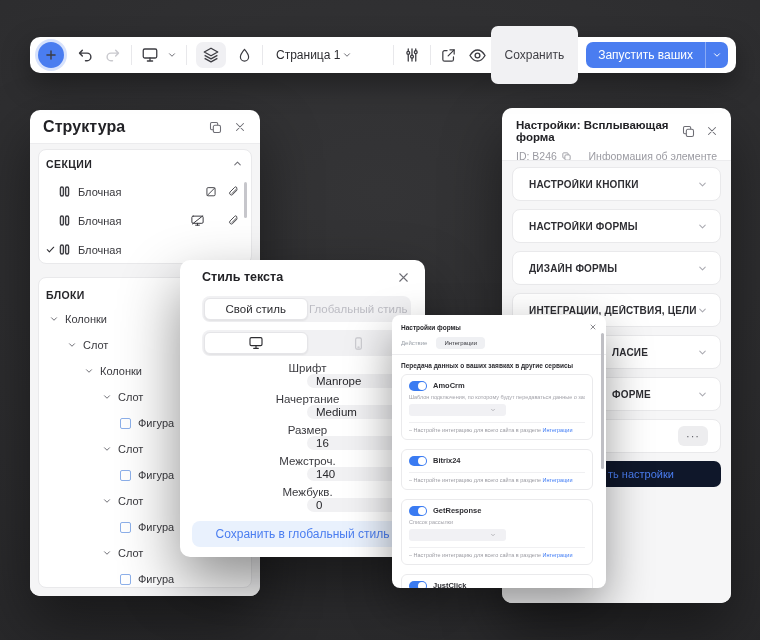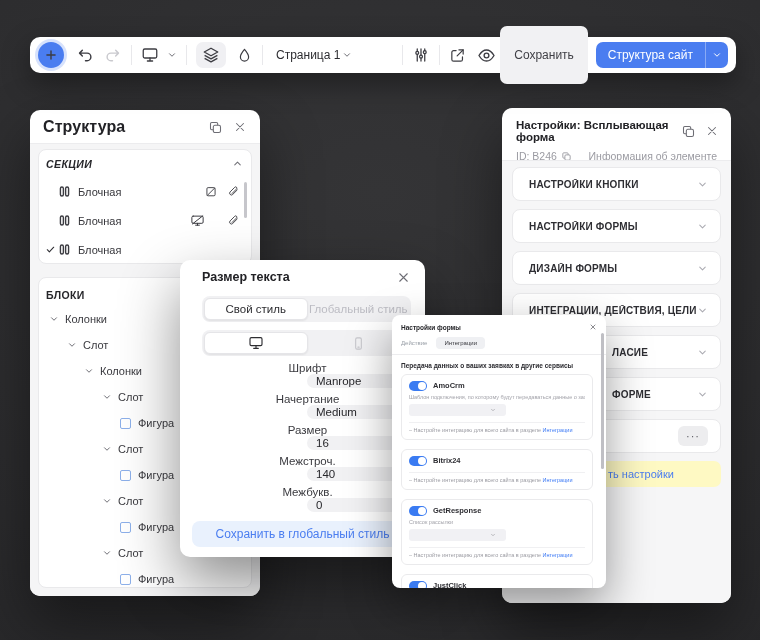--- a/index.html
+++ b/index.html
@@ -31,21 +31,21 @@
   .panel{position:absolute;background:#fff;border-radius:10px;box-shadow:0 26px 60px rgba(0,0,0,.45);}
   .panel-head{display:flex;align-items:center;height:34px;padding:0 13px;gap:10px;}
   .panel-title{flex:1;font-size:16px;font-weight:bold;color:#222226;letter-spacing:.1px;}
   .head-ic{color:#6d6d74;display:flex;}
 
   
   .p-structure{left:30px;top:110px;width:230px;height:486px;z-index:10;}
   .structure-body{position:absolute;top:33px;left:0;right:0;bottom:0;background:#f5f5f6;border-top:1px solid #ececee;border-radius:0 0 10px 10px;}
   .card{position:absolute;background:#fff;border:1px solid #e9e9eb;border-radius:8px;box-sizing:border-box;}
   .sections-card{left:8px;top:5px;right:8px;height:115px;}
-  .sec-head{display:flex;align-items:center;height:27px;padding:0 8px 0 7px;font-style:italic;}
+  .sec-head{display:flex;align-items:center;height:27px;padding:0 8px 0 7px;}
   .sec-head .t{flex:1;font-size:10.5px;font-weight:bold;letter-spacing:.4px;color:#26262a;}
   .sec-row{display:flex;align-items:center;height:29px;padding:0 10px 0 6px;font-size:11px;color:#35353a;}
   .sec-row .chk{width:13px;flex:none;display:flex;color:#2f2f34;}
   .sec-row .lbl{flex:1;margin-left:7px;}
   .sec-row .ric{display:flex;color:#3c3c42;margin-left:9px;}
   .gap-wide{margin-right:13px;}
   .sec-scroll{position:absolute;right:4px;top:32px;width:3px;height:36px;background:#c6c6cb;border-radius:2px;}
   .blocks-card{left:8px;top:133px;right:8px;bottom:8px;}
   .blocks-head{padding:11px 0 5px 7px;font-size:10.5px;font-weight:bold;letter-spacing:.4px;color:#26262a;}
   .tree-row{display:flex;align-items:center;height:26px;font-size:11px;color:#3a3a3f;}
@@ -79,21 +79,21 @@
   .set-sub .spacer{flex:1;}
   .set-body{position:absolute;top:52px;left:0;right:0;bottom:0;background:#f6f6f7;border-top:1px solid #ececee;border-radius:0 0 10px 10px;}
   .acc{position:absolute;left:10px;right:10px;height:34px;background:#fff;border:1px solid #e9e9eb;border-radius:8px;
     display:flex;align-items:center;padding:0 12px 0 16px;box-sizing:border-box;}
   .acc .t{flex:1;font-size:10px;font-weight:bold;letter-spacing:.2px;color:#2e2e33;white-space:nowrap;overflow:hidden;}
   .acc .frag{position:absolute;left:99px;font-size:10px;font-weight:bold;letter-spacing:.2px;color:#2e2e33;}
   .acc .chev{margin-left:auto;color:#aaaab1;display:flex;}
   .a0{top:6px}.a1{top:48px}.a2{top:90px}.a3{top:132px}.a4{top:174px}.a5{top:216px}.a6{top:258px}
   .more-btn{margin-left:auto;width:30px;height:20px;background:#ededef;border-radius:6px;display:flex;align-items:center;
     justify-content:center;color:#5c5c63;font-size:11px;letter-spacing:1px;line-height:1;}
-  .apply-row{position:absolute;left:10px;right:10px;top:300px;height:26px;background:#fef9c3;border-radius:7px;}
+  .apply-row{position:absolute;left:10px;right:10px;top:300px;height:26px;background:#0f172a;border-radius:7px;}
   .apply-row .frag{position:absolute;left:96px;top:0;height:26px;display:flex;align-items:center;font-size:11px;color:#4a7df0;}
 
   
   .p-formpopup{left:392px;top:315px;width:214px;height:273px;z-index:30;border-radius:8px;overflow:hidden;
     box-shadow:0 18px 46px rgba(0,0,0,.4);}
   .fp-head{display:flex;align-items:center;padding:8px 9px 3px;}
   .fp-head .t{flex:1;font-size:6.5px;font-weight:bold;color:#26262a;}
   .fp-tabs{display:flex;align-items:center;padding:3px 9px 0;gap:9px;}
   .fp-tab{font-size:6px;color:#9aa0a8;}
   .fp-tab.active{background:#eff0f3;border-radius:4px;padding:3px 8px;color:#37373d;}
@@ -199,21 +199,21 @@
         <svg width="19" height="19" viewBox="0 0 24 24" fill="none" stroke="currentColor" stroke-width="1.7" stroke-linejoin="round">
             <path d="M2.5 12C5.5 7 8.5 5 12 5s6.5 2 9.5 7c-3 5-6 7-9.5 7s-6.5-2-9.5-7Z"></path>
             <circle cx="12" cy="12" r="3"></circle>
           </svg>
       </span>
     </div>
     <div class="btn-save">
       <span>Сохранить</span>
     </div>
     <div class="btn-publish">
-      <span class="lbl">Структура сайт</span>
+      <span class="lbl">Запустить ваших</span>
       <span class="dd">
         <svg width="10" height="10" viewBox="0 0 24 24" fill="none" stroke="#fff" stroke-width="2.4" stroke-linecap="round" stroke-linejoin="round">
             <path d="m6 9 6 6 6-6"></path>
           </svg>
       </span>
     </div>
   </div>
 
   <div class="panel p-structure">
     <div class="panel-head">
@@ -457,21 +457,21 @@
         <span class="more-btn">···</span>
       </div>
       <div class="apply-row">
         <span class="frag">ть настройки</span>
       </div>
     </div>
   </div>
 
   <div class="panel p-textstyle">
     <div class="ts-head">
-      <span class="t">Размер текста</span>
+      <span class="t">Стиль текста</span>
       <span class="head-ic">
         <svg width="15" height="15" viewBox="0 0 24 24" fill="none" stroke="currentColor" stroke-width="1.7" stroke-linecap="round">
             <path d="M6 6l12 12M18 6 6 18"></path>
           </svg>
       </span>
     </div>
     <div class="seg seg-1">
       <div class="seg-item active">Свой стиль</div>
       <div class="seg-item">Глобальный стиль</div>
     </div>

